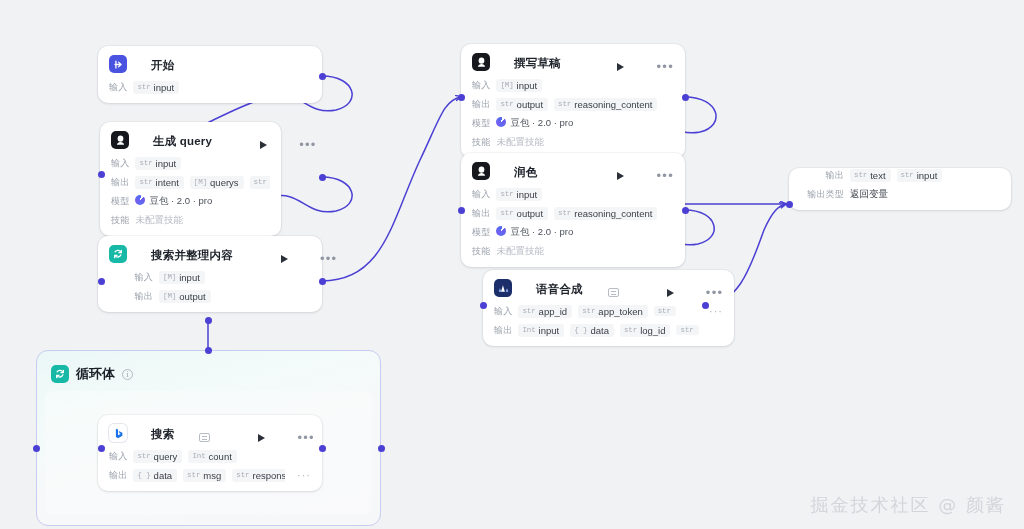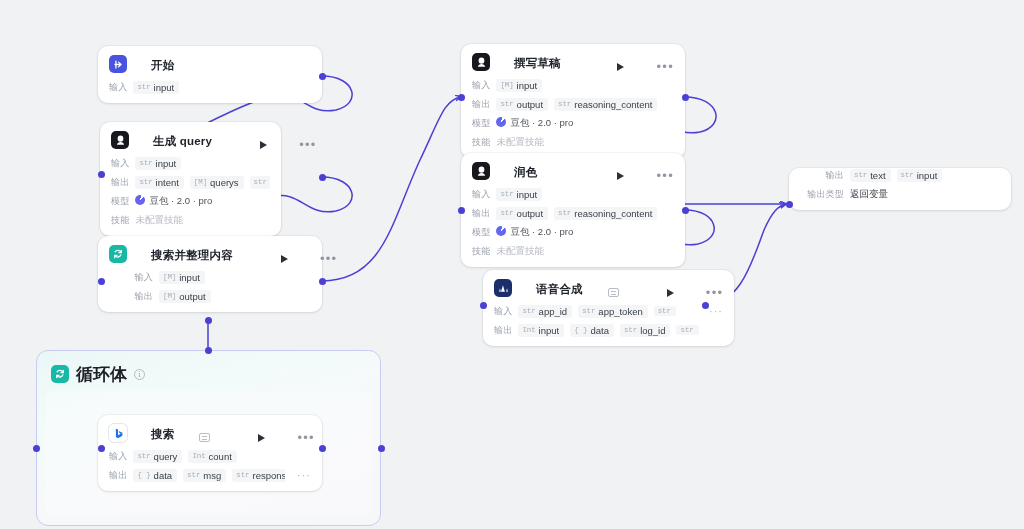--- a/index.html
+++ b/index.html
@@ -142,21 +142,21 @@
     border: 1px solid #c8ccf0;
     border-radius: 12px;
     background: linear-gradient(165deg, #eaf7f6 0%, #f3fbfa 28%, #f7f8fa 60%, #f6f7f9 100%);
     z-index: 2;
   }
   .loop-head {
     display: flex; align-items: center; gap: 7px;
     padding: 10px 0 0 14px;
     height: 36px;
   }
-  .loop-title { font-size: 17px; color: #1d2129; font-weight: 600; }
+  .loop-title { font-size: 13px; color: #1d2129; font-weight: 600; }
   .loop-inner {
     position: absolute;
     left: 8px; right: 8px; top: 40px; bottom: 10px;
     border-radius: 8px;
     background: rgba(255,255,255,.32);
   }
 
   
   .port {
     position: absolute;
@@ -576,14 +576,15 @@
         </span>
       </div>
       <div class="row">
         <span class="row-label wide">输出类型</span>
         <span class="plain dark">返回变量</span>
       </div>
     </div>
   </div>
   <div class="port" style="left:785.5px; top:200.5px;"></div>
 
+  <div class="watermark">掘金技术社区 @ 颜酱</div>
 
 </div>
 
 </body></html>

